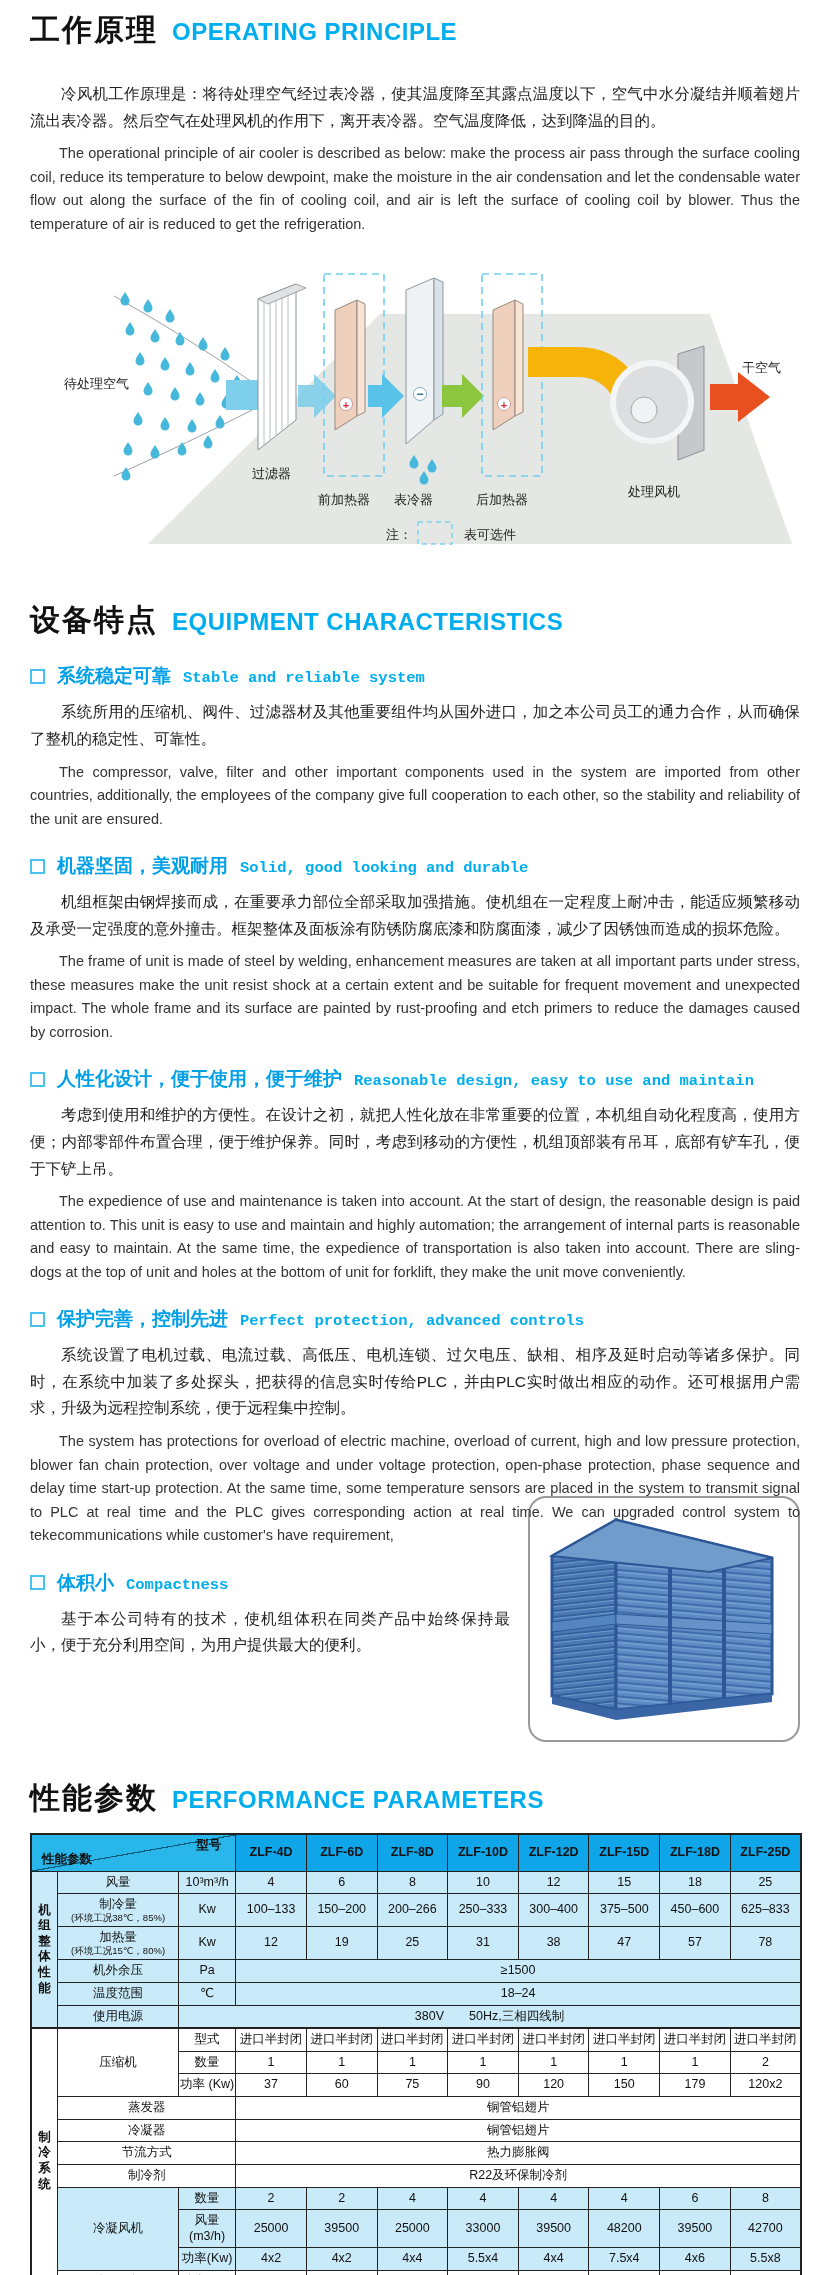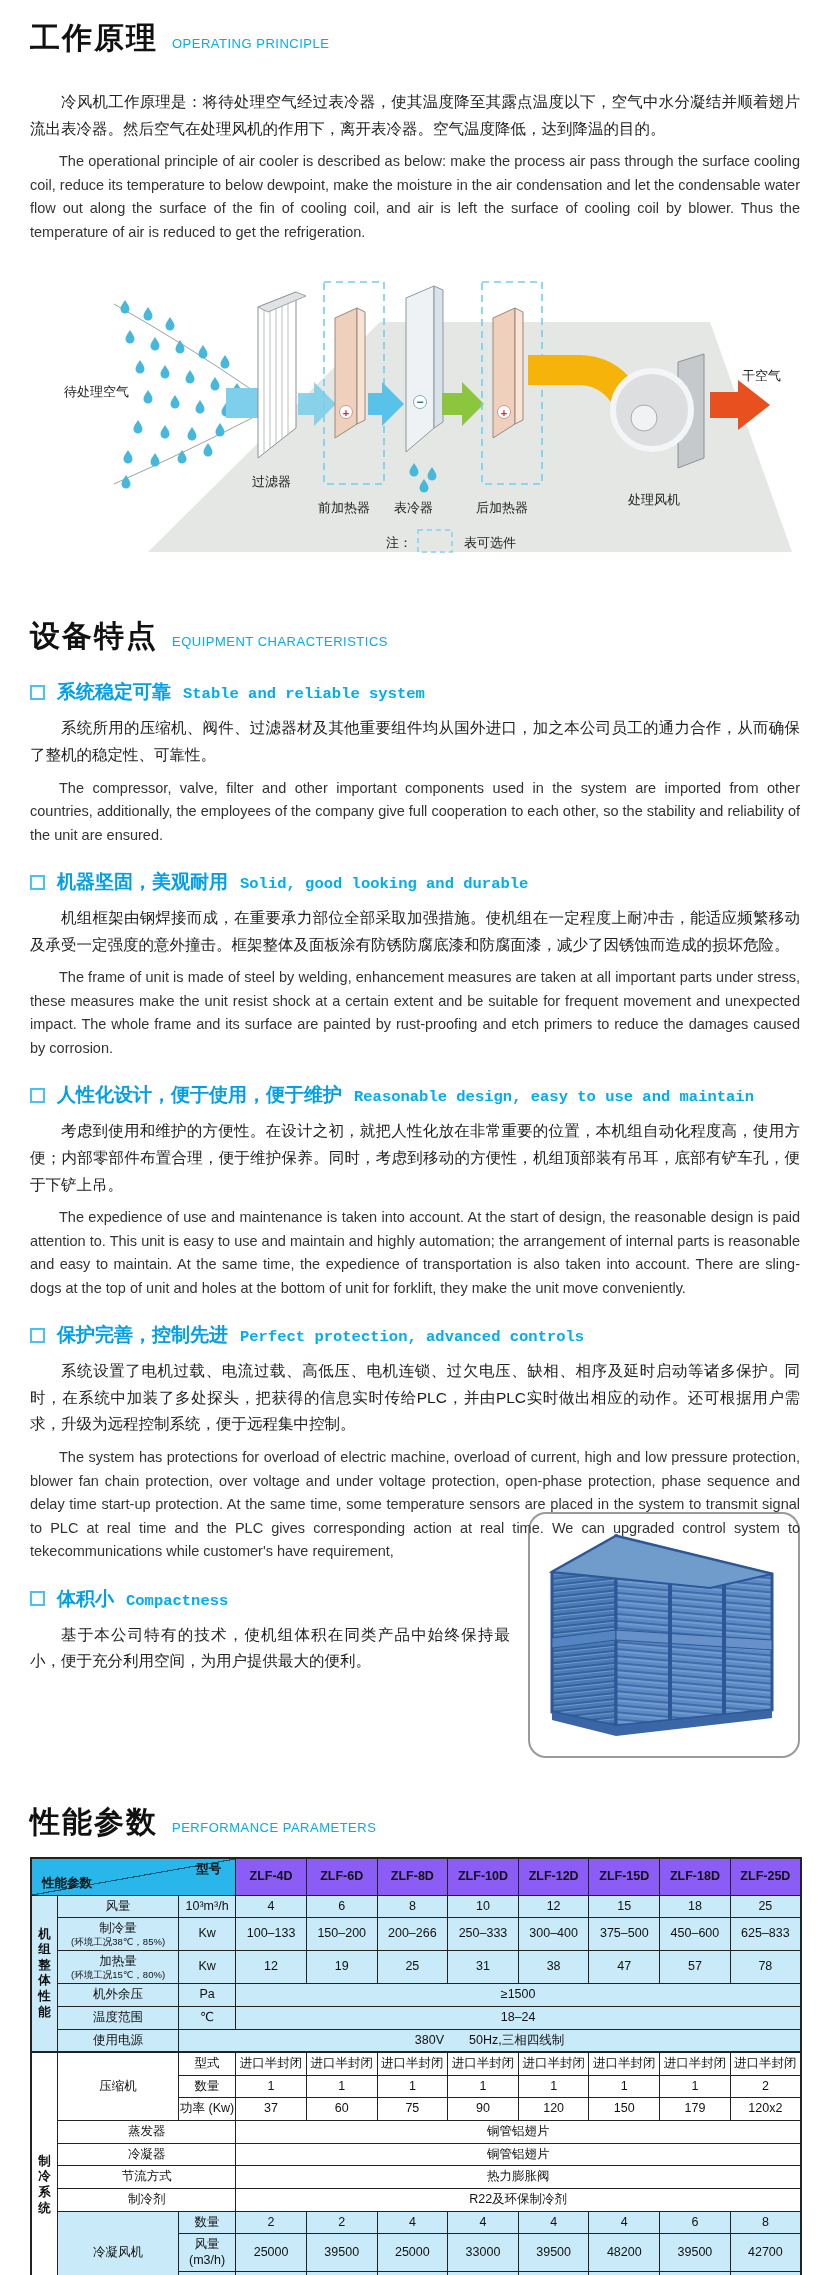--- a/index.html
+++ b/index.html
@@ -2,22 +2,22 @@
 <html><head>
 <meta charset="utf-8">
 <style>
   html,body{margin:0;padding:0;background:#ffffff;}
   body{font-family:"Liberation Sans","DejaVu Sans",sans-serif;color:#1c1c1c;}
   .page{width:830px;min-height:2275px;margin:0 auto;background:#fff;position:relative;overflow:hidden;}
   .inner{padding:10px 30px 20px 30px;}
 
   
   .sec-head{display:flex;align-items:baseline;gap:14px;margin:0;}
-  .sec-head .zh{font-size:30px;font-weight:bold;color:#111;letter-spacing:2px;margin-top:8px;}
-  .sec-head .en{font-size:13px;font-weight:normal;color:#00aeef;letter-spacing:.5px;}
+  .sec-head .zh{font-size:30px;font-weight:bold;color:#111;letter-spacing:2px;}
+  .sec-head .en{font-size:24px;font-weight:bold;color:#00aeef;letter-spacing:.5px;}
 
   p.zh{font-size:15.5px;line-height:1.72;text-align:justify;text-indent:2em;margin:10px 0 4px 0;color:#222;}
   p.en{font-size:14.5px;line-height:1.62;text-align:justify;text-indent:2em;margin:8px 0 0 0;color:#333;}
 
   
   .feature{margin-top:22px;}
   .f-head{display:flex;align-items:baseline;gap:12px;margin:14px 0 2px 0;}
   .f-head .bullet{width:11px;height:11px;border:2px solid #49c2f1;display:inline-block;position:relative;top:0px;flex:0 0 auto;align-self:center;}
   .f-head .zh{font-size:19px;font-weight:bold;color:#00a0e9;}
   .f-head .en{font-size:15.5px;font-weight:bold;color:#00aeef;font-family:Liberation Mono, monospace;}
@@ -26,21 +26,21 @@
   .dlabel{font-size:13px;fill:#222;}
 
   
   .photo-card{float:right;width:268px;height:242px;border:2px solid #9a9a9a;border-radius:18px;margin:-52px 0 10px 18px;background:#fff;overflow:hidden;}
 
   
   .perf-head{margin-top:26px;}
   table.perf{border-collapse:collapse;width:772px;margin-top:14px;table-layout:fixed;}
   table.perf td{border:1px solid #222;text-align:center;vertical-align:middle;font-size:12.5px;padding:3px 1px;line-height:1.25;color:#111;background:#fff;}
   tr.bg-blue td{background:#c9eaf8;}
-  tr.r-head td{background:#8b5cf6;font-weight:bold;font-size:12.5px;height:30px;}
+  tr.r-head td{background:#0ea5e9;font-weight:bold;font-size:12.5px;height:30px;}
   table.perf td.corner{position:relative;padding:0;background:#29b6ea;
     background-image:linear-gradient(to bottom right,transparent 49.2%,#0e5873 49.2%,#0e5873 50.8%,transparent 50.8%);}
   td.corner .c-l{position:absolute;left:10px;bottom:3px;font-weight:bold;}
   td.corner .c-r{position:absolute;right:14px;top:3px;font-weight:bold;}
   td.vtext{width:24px;word-break:break-all;font-size:17px;font-weight:bold;line-height:1.45;padding:0 2px;}
   td.vtall{line-height:2.6;}
   td.sub div.sub{font-size:9.5px;line-height:1.1;}
   tr.t-thick td{border-top-width:2.5px;margin-top:20px;}
   table.perf{border:2.5px solid #222;}
   .col-group{width:26px;} .col-label{width:118px;} .col-unit{width:56px;} .col-m{width:69px;}

